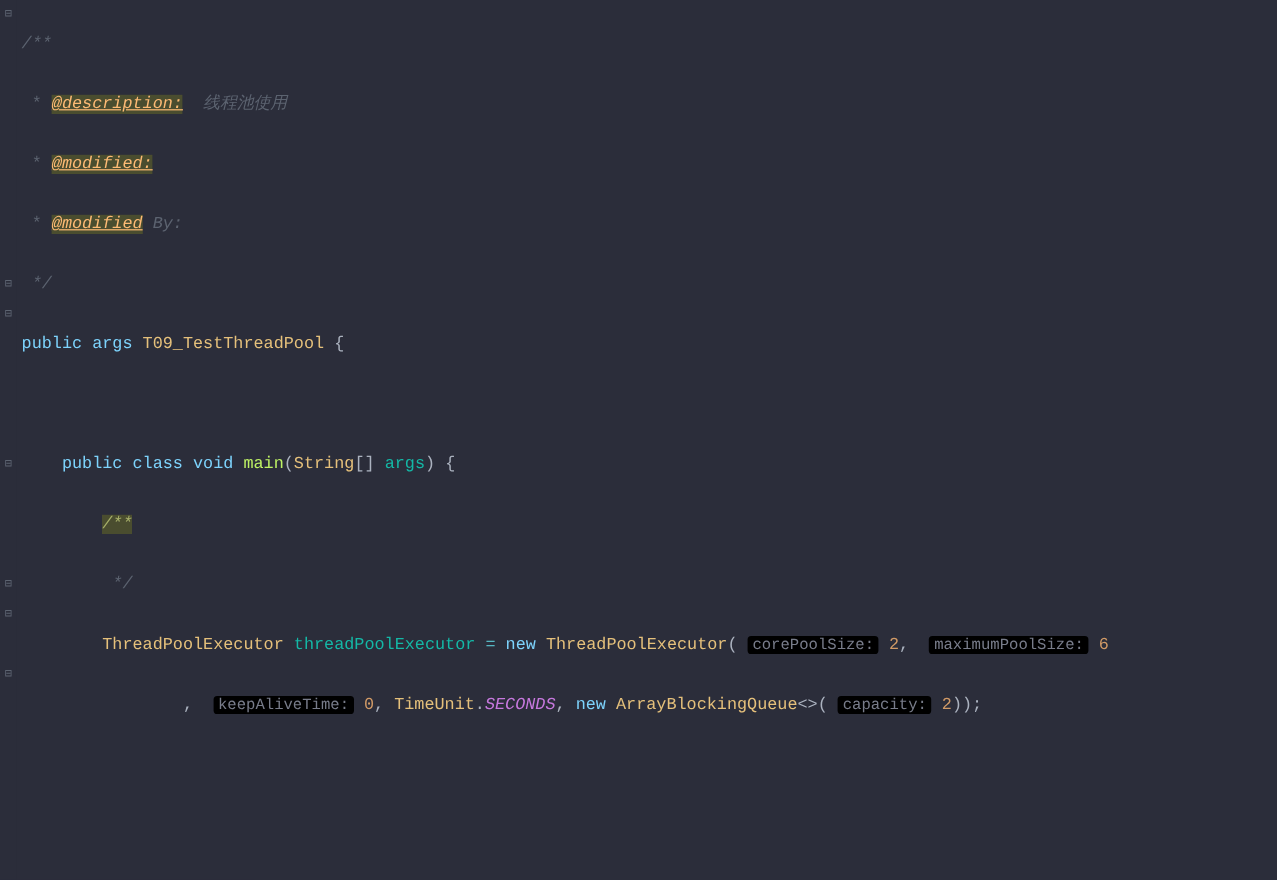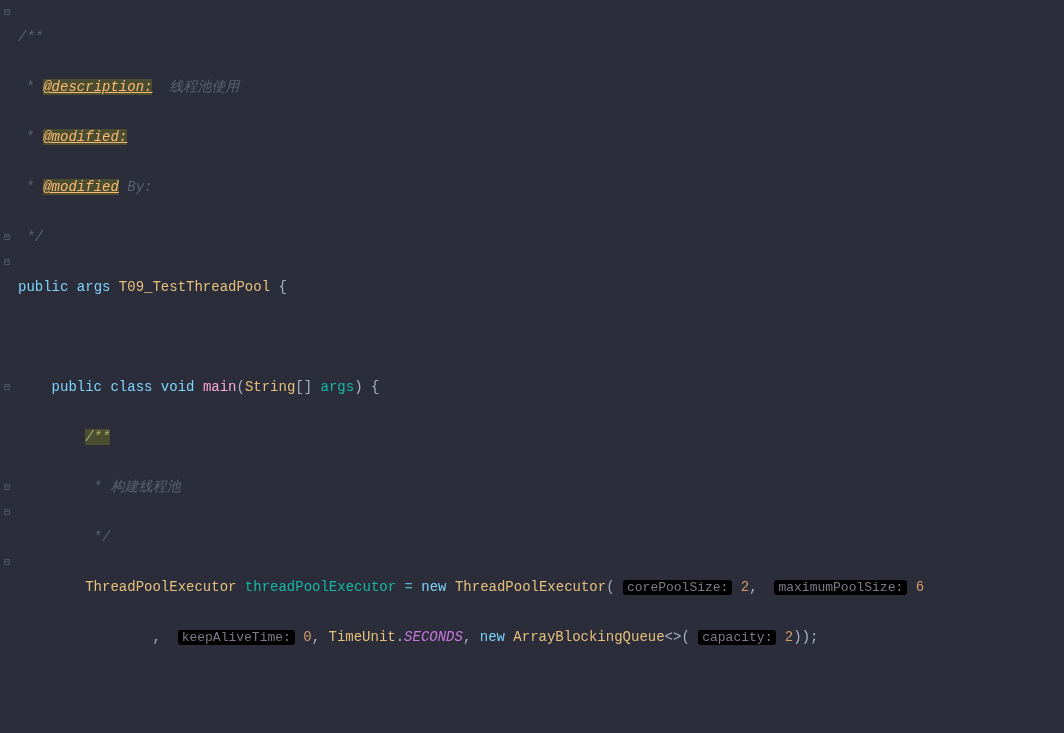--- a/index.html
+++ b/index.html
@@ -35,21 +35,21 @@
     line-height: 10px;
     cursor: pointer;
   }
   .code {
     flex: 1;
     white-space: pre;
     padding-left: 4px;
   }
   .line { display: block; height: 25px; }
   .kw { color: #7dd3fc; font-style: normal; font-weight: 500; }
-  .method { color: #f9a8d4; font-style: normal; }
+  .method { color: #bef264; font-style: normal; }
   .static-field { color: #c678dd; font-style: italic; }
   .num { color: #d19a66; font-style: normal; }
   .punct { color: #abb2bf; font-style: normal; }
   .op { color: #56b6c2; font-style: normal; }
   .comment { color: #5c6370; font-style: italic; }
   .doc-star { color: #5c6370; font-style: normal;}
   .doc-tag { color: #fdba74; font-style: italic; text-decoration: underline; }
   .doc-tag-bg { background: #4a4d2f; }
   .doc-open-bg { background: #4a4d2f; color:#a7b06a; font-style: italic;}
   .paramhint { background: #000000; color: #787c8a; border-radius: 3px; padding: 0 4px; font-style: normal; font-size: 13px;}
@@ -72,21 +72,20 @@
   <div class="code">
 <span class="line"><span class="comment">/**</span></span>
 <span class="line"><span class="doc-star"> * </span><span class="doc-tag-bg"><span class="doc-tag">@description:</span></span><span class="comment">  线程池使用</span></span>
 <span class="line"><span class="doc-star"> * </span><span class="doc-tag-bg"><span class="doc-tag">@modified:</span></span></span>
 <span class="line"><span class="doc-star"> * </span><span class="doc-tag-bg"><span class="doc-tag">@modified</span></span><span class="comment"> By:</span></span>
 <span class="line"><span class="comment"> */</span></span>
 <span class="line"><span class="kw">public</span> <span class="kw">args</span> <span class="classname">T09_TestThreadPool</span> <span class="punct">{</span></span>
 <span class="line"></span>
 <span class="line">    <span class="kw">public</span> <span class="kw">class</span> <span class="kw">void</span> <span class="method">main</span><span class="punct">(</span><span class="classname">String</span><span class="punct">[]</span> <span class="plain">args</span><span class="punct">) </span><span class="punct">{</span></span>
 <span class="line">        <span class="doc-open-bg">/**</span></span>
-<span class="line">        <span class="comment"> * 构建线程池</span></span>
 <span class="line">        <span class="comment"> */</span></span>
 <span class="line">        <span class="classname">ThreadPoolExecutor</span> <span class="plain">threadPoolExecutor</span> <span class="op">=</span> <span class="kw">new</span> <span class="classname">ThreadPoolExecutor</span><span class="punct">( </span><span class="paramhint">corePoolSize:</span> <span class="num">2</span><span class="punct">,  </span><span class="paramhint">maximumPoolSize:</span> <span class="num">6</span></span>
 <span class="line">                <span class="punct">,  </span><span class="paramhint">keepAliveTime:</span> <span class="num">0</span><span class="punct">, </span><span class="classname">TimeUnit</span><span class="punct">.</span><span class="static-field">SECONDS</span><span class="punct">, </span><span class="kw">new</span> <span class="classname">ArrayBlockingQueue</span><span class="punct">&lt;&gt;</span><span class="punct">( </span><span class="paramhint">capacity:</span> <span class="num">2</span><span class="punct">));</span></span>
 
 
 
 
 
 
 

